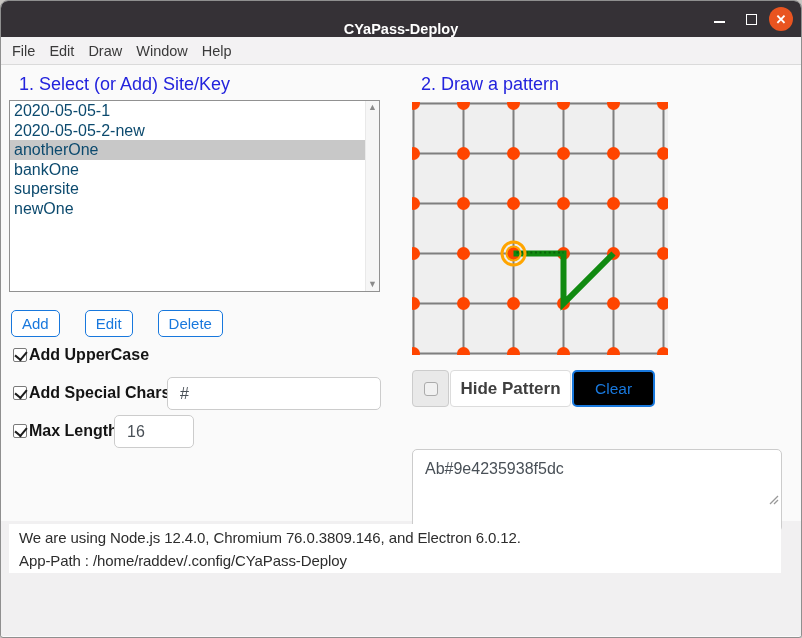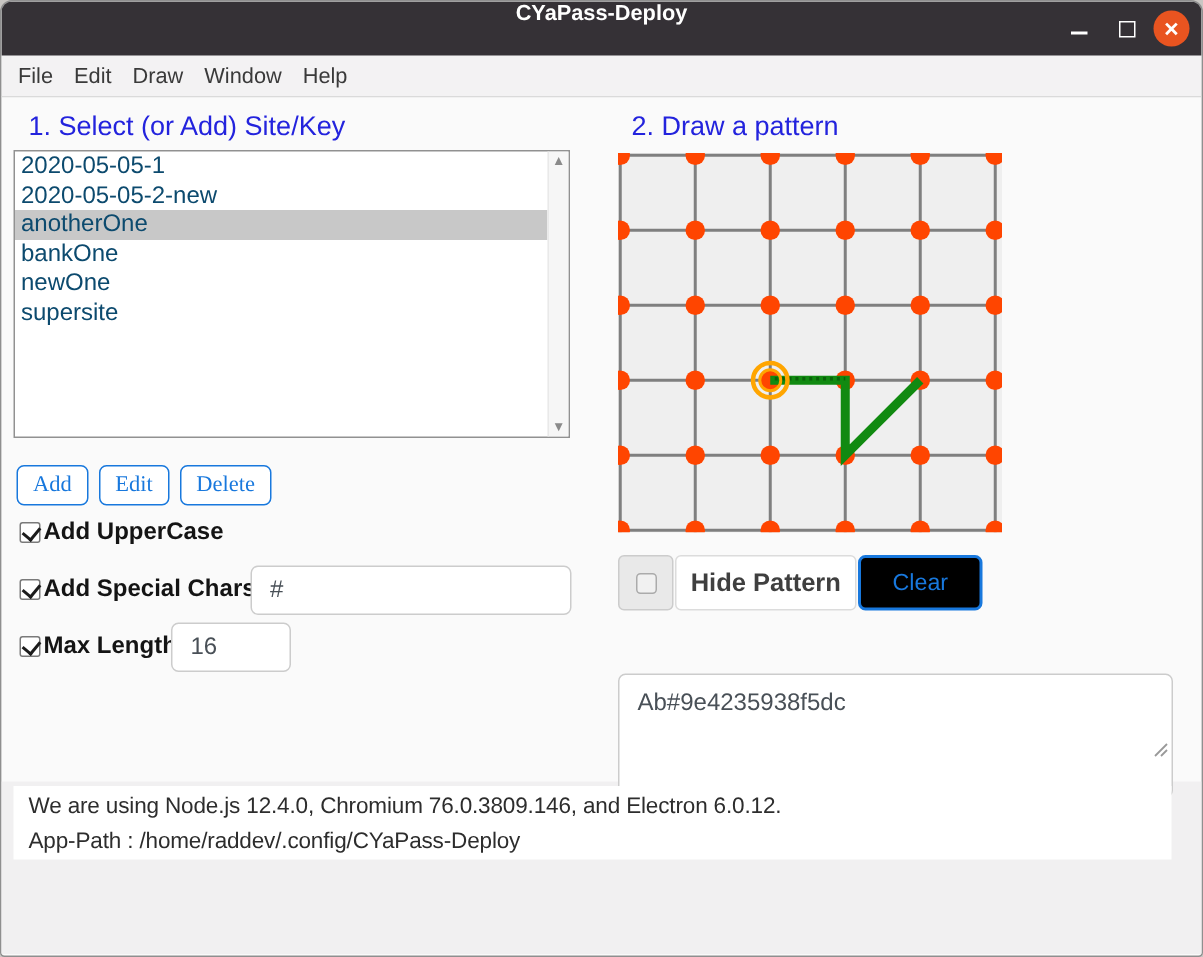--- a/index.html
+++ b/index.html
@@ -6,21 +6,21 @@
   * { box-sizing:border-box; }
   .window {
     position:relative; width:802px; height:638px;
     border:1px solid #8f8f8f; border-radius:8px 8px 3px 3px;
     overflow:hidden; background:#fafafa;
     font-family:"Liberation Sans", sans-serif;
   }
   
   .titlebar {
     height:36px; background:#353136; position:relative;
-    display:flex; align-items:flex-start; justify-content:center;
+    display:flex; align-items:flex-end; justify-content:center;
   }
   .title { color:#ffffff; font-weight:bold; font-size:14.5px; }
   .win-btn { position:absolute; top:50%; transform:translateY(-50%); display:flex; align-items:center; justify-content:center; cursor:default; }
   .min-btn { right:76px; width:12px; height:12px; }
   .min-glyph { width:11px; height:0; border-bottom:2px solid #fff; margin-top:6px; }
   .max-btn { right:44px; width:12px; height:12px; }
   .max-glyph { width:11px; height:11px; border:1.5px solid #fff; }
   .close-btn { right:8px; width:24px; height:24px; border-radius:50%; background:#e95420; }
   .close-glyph { color:#fff; font-size:13px; font-weight:bold; line-height:1; }
   
@@ -38,21 +38,21 @@
   .listbox { position:absolute; left:8px; top:35px; width:371px; height:192px;
              background:#fff; border:1px solid #919191; overflow:hidden; }
   .list-item { height:19.5px; line-height:19.5px; padding-left:4px; font-size:16px;
                color:#0c4a6e; margin-right:14px; white-space:nowrap; }
   .list-item.selected { background:#c8c8c8; }
   .scrollbar { position:absolute; top:0; right:0; bottom:0; width:14px; background:#f6f6f6;
                border-left:1px solid #e9e9e9; display:flex; flex-direction:column;
                justify-content:space-between; align-items:center; padding:2px 0; }
   .scroll-arrow { color:#8a8a8a; font-size:9px; line-height:9px; }
   
-  .btn-row { position:absolute; left:10px; top:245px; display:flex; gap:7px;font-family:Liberation Serif, serif; }
+  .btn-row { position:absolute; left:10px; top:245px; display:flex; gap:25px; }
   .obtn { background:#fff; border:1.5px solid #1878dd; color:#1878dd; border-radius:5px;
           font-size:15px; padding:4px 10px; font-family:inherit; cursor:default; }
   
   .opt-row { position:absolute; left:12px; height:22px; display:flex; align-items:center; }
   .opt-row.r1 { top:279px; } .opt-row.r2 { top:317px; } .opt-row.r3 { top:355px; }
   .cbx { width:14px; height:14px; border:1px solid #7a7a7a; border-radius:2px;
          background:#fff; position:relative; flex:0 0 auto; }
   .cbx.checked::after { content:""; position:absolute; left:3px; top:0px; width:6px; height:9px;
          border-right:2.5px solid #1c1c1c; border-bottom:2.5px solid #1c1c1c; transform:rotate(40deg); }
   .opt-label { font-size:16px; font-weight:bold; color:#141414; margin-left:2px; white-space:nowrap;text-align:right; }
@@ -116,22 +116,22 @@
 
     <div class="footer-area"></div>
 
     <div class="heading h-left">1. Select (or Add) Site/Key</div>
 
     <div class="listbox">
       <div class="list-item">2020-05-05-1</div>
       <div class="list-item">2020-05-05-2-new</div>
       <div class="list-item selected">anotherOne</div>
       <div class="list-item">bankOne</div>
+      <div class="list-item">supersite</div>
       <div class="list-item">newOne</div>
-      <div class="list-item">supersite</div>
       <div class="scrollbar">
         <span class="scroll-arrow">▲</span>
         <span class="scroll-arrow">▼</span>
       </div>
     </div>
 
     <div class="btn-row">
       <button class="obtn">Add</button>
       <button class="obtn">Edit</button>
       <button class="obtn">Delete</button>

